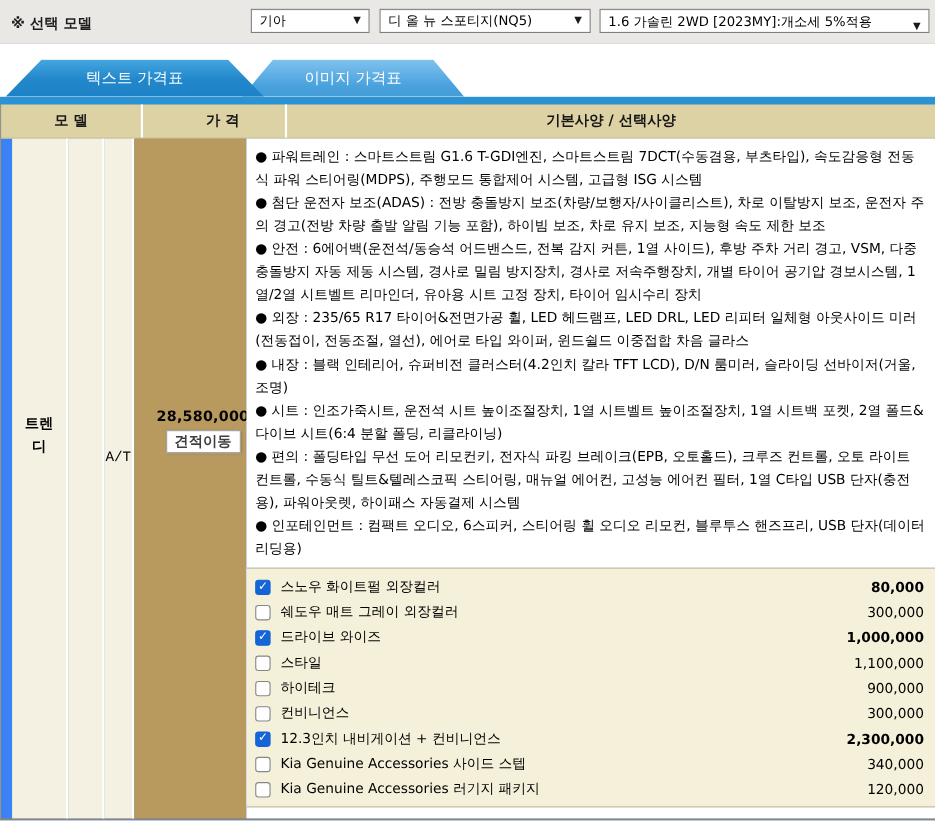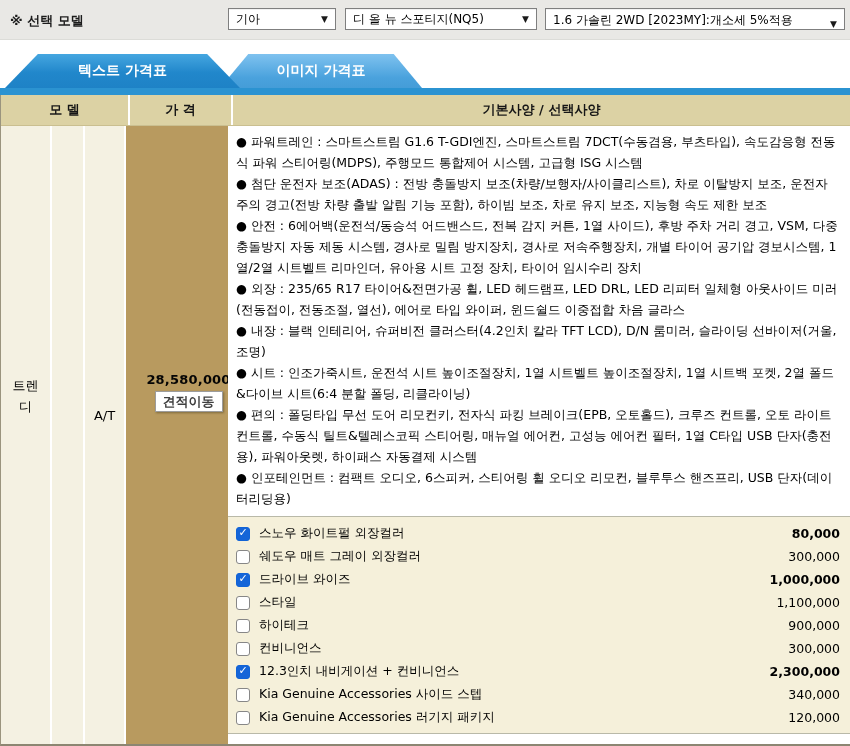--- a/index.html
+++ b/index.html
@@ -20,42 +20,42 @@
   .sel .sel-text { white-space:nowrap; overflow:hidden; }
   .sel .chev { margin-left:auto; font-size:9px; color:#1a1a1a; padding-left:6px; }
   .sel-1 { left:228px; width:108px; }
   .sel-2 { left:345px; width:192px; }
   .sel-3 { left:545px; width:300px;align-items:flex-end; }
 
   
   .tabs { position:relative; height:48px; background:#fff; }
   .tab {
     position:absolute; bottom:0; height:34px; display:flex; align-items:center; justify-content:center;
-    color:#fff; font-weight:700; font-size:14px; cursor:pointer;
+    color:#fff; font-weight:400; font-size:14px; cursor:pointer;
     clip-path:polygon(14% 0, 86% 0, 100% 100%, 0 100%);
   }
   .tab-active   { left:5px;  width:235px; z-index:2; background:linear-gradient(180deg,#45a6e0 0%,#2187cb 55%,#1e82c6 100%); }
   .tab-inactive { left:220px; width:202px; z-index:1; background:linear-gradient(180deg,#7fc2ef 0%,#4aa2dd 70%,#459dd8 100%); }
   .strip { height:7px; background:#2b93d1; }
 
   
   .price-table { height:651px; border-left:1px solid #9a947e; border-bottom:2px solid #8c8672; display:flex; flex-direction:column; }
   .thead { display:flex; height:31px; background:#dcd2a4; border-bottom:1px solid #cabf90; }
   .th { display:flex; align-items:center; justify-content:center; font-size:13px; font-weight:700; color:#161616; }
   .th-model { width:129px; border-right:2px solid #fff; }
-  .th-price { width:103px; border-right:2px solid #fff; }
+  .th-price { width:115px; border-right:2px solid #fff;margin-left:16px; }
   .th-spec  { flex:1; }
 
   .tbody { display:flex; flex:1; min-height:0; }
   .td { height:100%; }
   .col-ivory { background:#f4f1e2; border-right:2px solid #fff; display:flex; align-items:center; justify-content:center; }
-  .col-a { width:51px; font-size:13px; font-weight:400; }
+  .col-a { width:51px; font-size:13px; font-weight:700;margin-left:10px; }
   .col-a .wrap2 { width:30px; text-align:center; word-break:break-all; line-height:21px; padding-bottom:78px; }
   .col-b { width:33px; }
-  .col-c { width:41px; font-size:13px; padding-bottom:40px; }
+  .col-c { width:27px; font-size:13px; padding-bottom:40px;font-family:Liberation Mono, monospace; }
   .col-d { width:102px; background:#b89a5f; display:flex; flex-direction:column; align-items:center; padding-top:246px;padding-left:23px; }
   .price-value { font-size:13px; font-weight:700; color:#050505; letter-spacing:0.2px; }
   .quote-btn {
     margin-top:4px; background:#fff; border:1px solid #9c9c9c; box-shadow:1px 1px 2px rgba(60,50,20,.45);
     font-family:inherit; font-size:13px; font-weight:700; color:#3f3f3f; padding:1px 7px; line-height:17px; cursor:pointer;
   }
   .col-e { flex:1; background:#fff; display:flex; flex-direction:column; overflow:hidden; }
 
   .spec-text { padding:5px 8px 2px 8px; font-size:12.5px; line-height:21px; color:#000; }
   .spec-text p { margin:0; }

